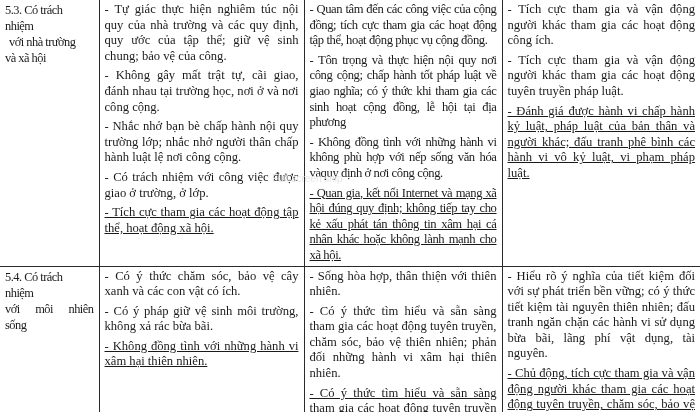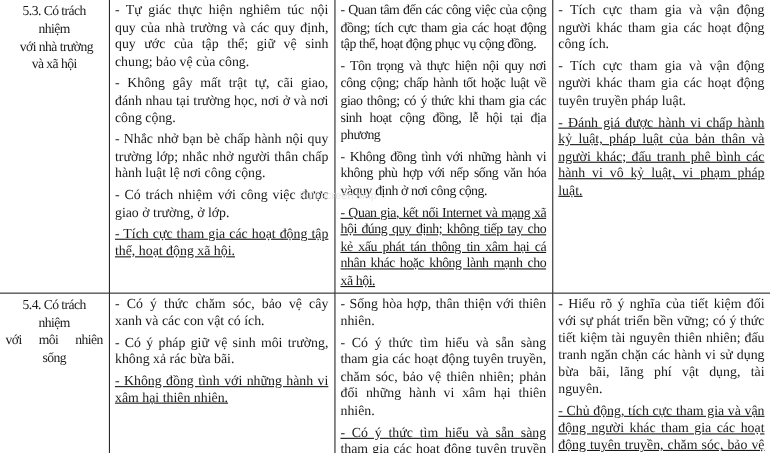--- a/index.html
+++ b/index.html
@@ -17,21 +17,21 @@
     .table tr:first-child td { border-top: none; }
     .table td:first-child { border-left: none; }
     .table td:last-child { border-right: none; }
     .col-a { width: 99px; }
     .col-b { width: 205px; }
     .col-c { width: 198px; }
     .col-d { width: 198px; }
     .crit {
       font-size: 12.4px; letter-spacing: -0.5px; line-height: 16px; padding-left: 3px;
     }
-    .crit-line { display: block; text-align: center; }
+    .crit-line { display: block; }
     .crit-line.indent { padding-left: 4px; }
     .crit-line.justify { text-align: justify; text-align-last: justify; }
     .item { text-align: justify; margin: 0 0 4px 0; }
     .item:last-child { margin-bottom: 0; text-decoration: underline; }
     .tight { letter-spacing: -0.4px; margin-left: 40px; }
     .row1 td { height: 229px; }
     .row2 td { height: 190px; }
     .watermark {
       position: absolute; left: 272px; top: 173px; font-family: "Liberation Sans", sans-serif;
       font-size: 10px; color: #e6e6e6; pointer-events: none;
@@ -56,21 +56,21 @@
       </td>
       <td>
         <p class="item">- Tự giác thực hiện nghiêm túc nội quy của nhà trường và các quy định, quy ước của tập thể; giữ vệ sinh chung; bảo vệ của công.</p>
         <p class="item">- Không gây mất trật tự, cãi giao, đánh nhau tại trường học, nơi ở và nơi công cộng.</p>
         <p class="item">- Nhắc nhở bạn bè chấp hành nội quy trường lớp; nhắc nhở người thân chấp hành luật lệ nơi công cộng.</p>
         <p class="item">- Có trách nhiệm với công việc được giao ở trường, ở lớp.</p>
         <p class="item">- Tích cực tham gia các hoạt động tập thể, hoạt động xã hội.</p>
       </td>
       <td class="tight">
         <p class="item">- Quan tâm đến các công việc của cộng đồng; tích cực tham gia các hoạt động tập thể, hoạt động phục vụ cộng đồng.</p>
-        <p class="item">- Tôn trọng và thực hiện nội quy nơi công cộng; chấp hành tốt hoặc luật về giao thông; có ý thức khi tham gia các sinh hoạt cộng đồng, lễ hội tại địa phương</p>
+        <p class="item">- Tôn trọng và thực hiện nội quy nơi công cộng; chấp hành tốt pháp luật về giao nghĩa; có ý thức khi tham gia các sinh hoạt cộng đồng, lễ hội tại địa phương</p>
         <p class="item">- Không đồng tình với những hành vi không phù hợp với nếp sống văn hóa vàquy định ở nơi công cộng.</p>
         <p class="item">- Quan gia, kết nối Internet và mạng xã hội đúng quy định; không tiếp tay cho kẻ xấu phát tán thông tin xâm hại cá nhân khác hoặc không lành mạnh cho xã hội.</p>
       </td>
       <td>
         <p class="item">- Tích cực tham gia và vận động người khác tham gia các hoạt động công ích.</p>
         <p class="item">- Tích cực tham gia và vận động người khác tham gia các hoạt động tuyên truyền pháp luật.</p>
         <p class="item">- Đánh giá được hành vi chấp hành kỷ luật, pháp luật của bản thân và người khác; đấu tranh phê bình các hành vi vô kỷ luật, vi phạm pháp luật.</p>
       </td>
     </tr>
     <tr class="row2">

